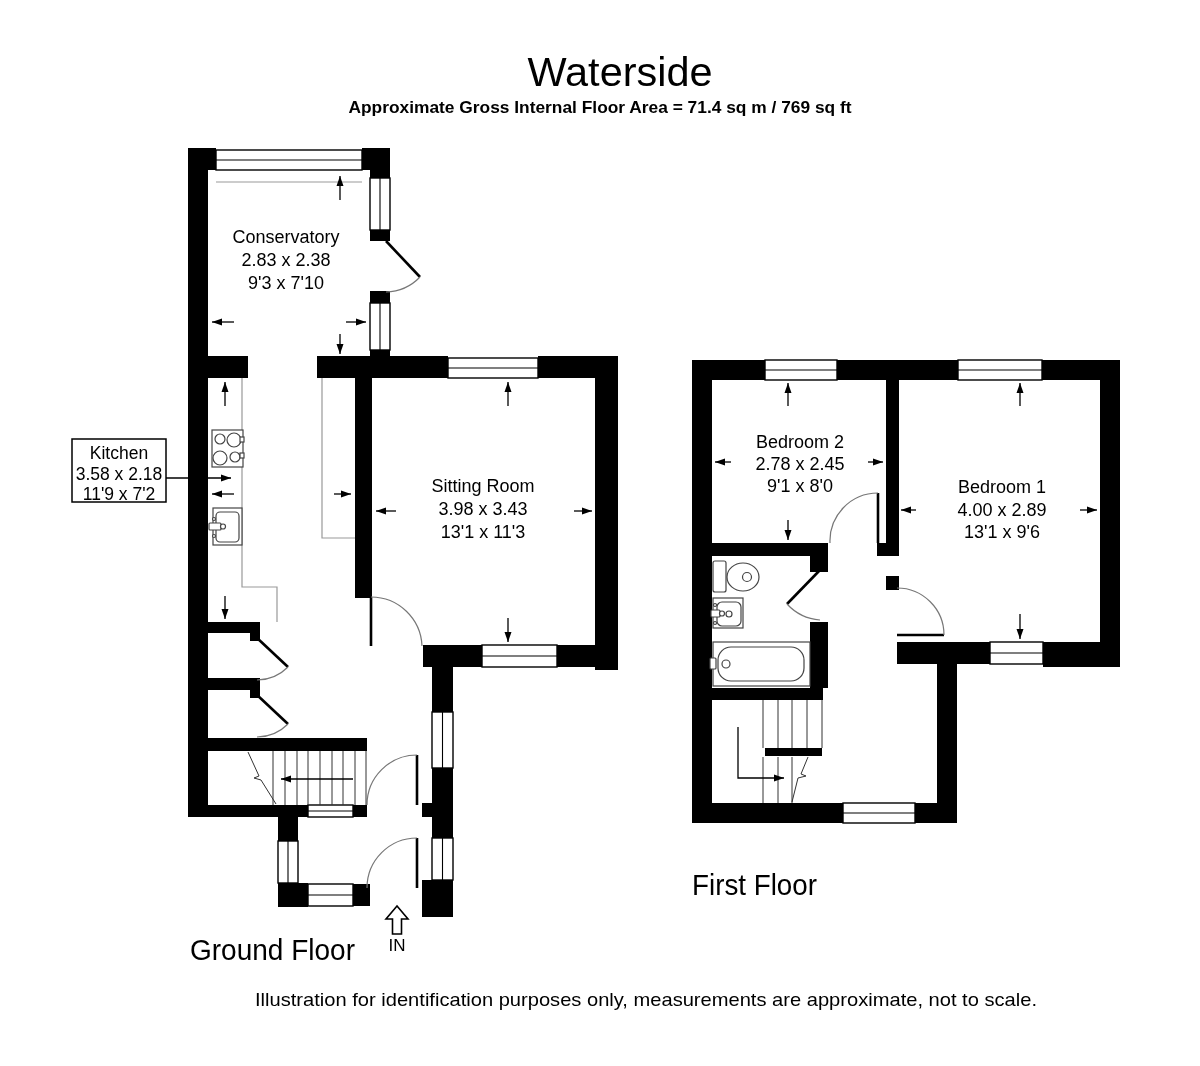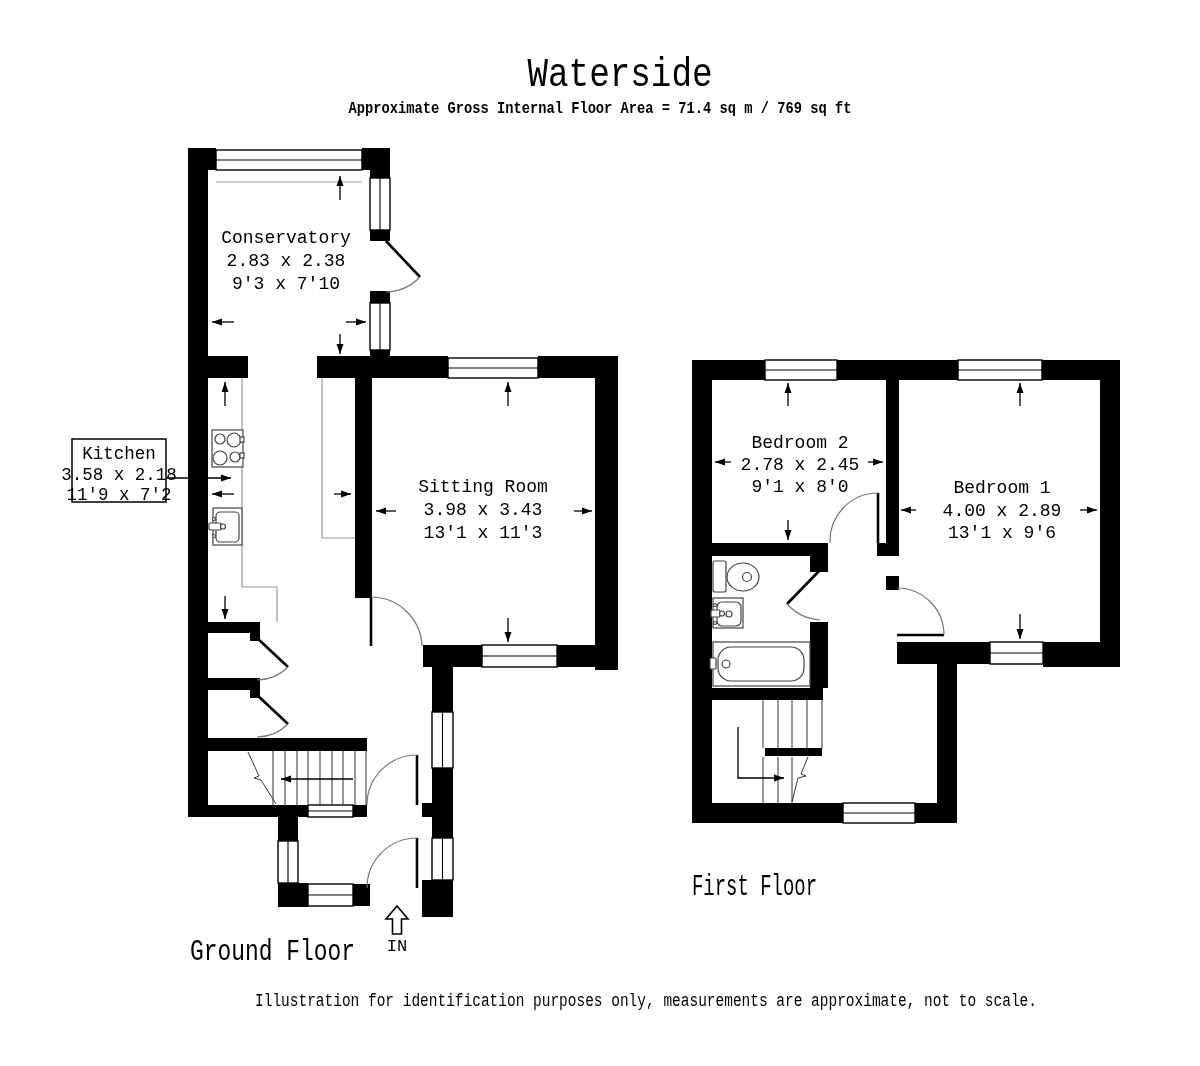--- a/index.html
+++ b/index.html
@@ -1,16 +1,16 @@
 <!DOCTYPE html>
 <html><head>
 <meta charset="utf-8">
 <style>
   html,body{margin:0;padding:0;background:#ffffff;}
-  .page{width:1200px;height:1066px;position:relative;background:#fff;font-family:Liberation Mono, monospace;}
+  .page{width:1200px;height:1066px;position:relative;background:#fff;font-family:Liberation Sans, sans-serif;}
   svg text{fill:#000;}
   .t-title{font-size:40px;}
   .t-sub{font-size:17px;font-weight:bold;}
   .t-room{font-size:18px;}
   .t-box{font-size:17.5px;}
   .t-floor{font-size:29px;}
   .t-in{font-size:17px;}
   .t-disc{font-size:19px;}
   .wall{fill:#000;stroke:none;}
   .win{fill:#fff;stroke:#000;stroke-width:1.4;}

